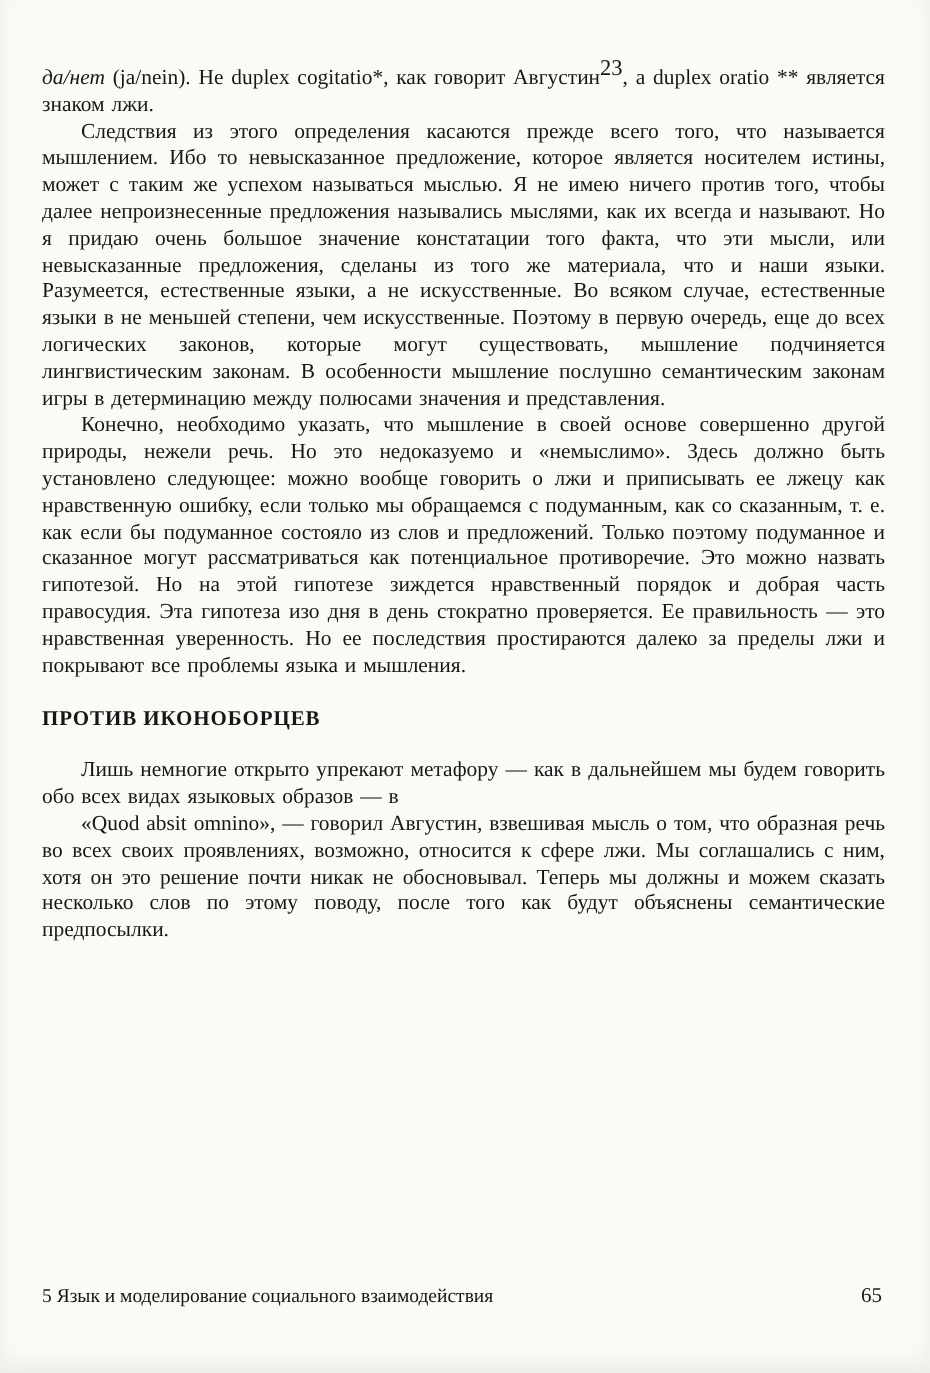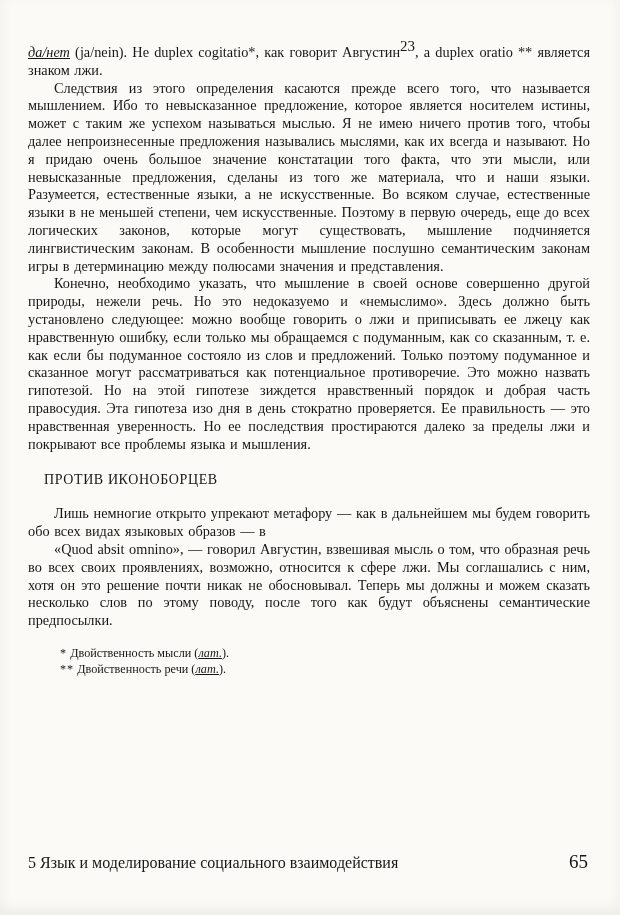--- a/index.html
+++ b/index.html
@@ -21,23 +21,23 @@
   .text-block p {
     text-align: justify;
     font-size: 14.3px;
     line-height: 17.8px;
     text-indent: 26px;
     word-spacing: 1px;
   }
   .text-block p.noindent { text-indent: 0; }
   h2.section-heading {
     font-size: 14px;
-    font-weight: normal;
+    font-weight: bold;
     letter-spacing: 0.6px;
-    margin: 19px 0 17px 16px;
+    margin: 19px 0 17px 0;
   }
   sup.fn-ref {
     font-size: 15px;
     vertical-align: super;
     line-height: 0;
   }
   .footnotes {
     margin-top: 16px;
   }
   .footnotes p.footnote {
@@ -49,45 +49,41 @@
   .fn-marker { letter-spacing: 1px; }
   .page-footer {
     position: absolute;
     left: 28px;
     right: 32px;
     bottom: 42px;
     display: flex;
     justify-content: space-between;
     align-items: baseline;
   }
-  .sig { font-size: 16px; }
-  .pagenum { font-size: 19px; margin-top: 19px; }
-  i { font-style: italic; text-decoration: underline; }
+  .sig { font-size: 13px; }
+  .pagenum { font-size: 14px; margin-top: 19px; }
+  i { font-style: italic; }
 </style>
 </head>
 <body>
 
 <div class="scan">
   <div class="text-block">
 
     <p class="noindent"><i>да/нет</i><span> (ja/nein). Не duplex cogitatio*, как говорит Августин</span><sup class="fn-ref">23</sup><span>, а duplex oratio ** является знаком лжи.</span></p>
 
     <p>Следствия из этого определения касаются прежде всего того, что называется мышлением. Ибо то невысказанное предложение, которое является носителем истины, может с таким же успехом называться мыслью. Я не имею ничего против того, чтобы далее непроизнесенные предложения назывались мыслями, как их всегда и называют. Но я придаю очень большое значение констатации того факта, что эти мысли, или невысказанные предложения, сделаны из того же материала, что и наши языки. Разумеется, естественные языки, а не искусственные. Во всяком случае, естественные языки в не меньшей степени, чем искусственные. Поэтому в первую очередь, еще до всех логических законов, которые могут существовать, мышление подчиняется лингвистическим законам. В особенности мышление послушно семантическим законам игры в детерминацию между полюсами значения и представления.</p>
 
     <p>Конечно, необходимо указать, что мышление в своей основе совершенно другой природы, нежели речь. Но это недоказуемо и «немыслимо». Здесь должно быть установлено следующее: можно вообще говорить о лжи и приписывать ее лжецу как нравственную ошибку, если только мы обращаемся с подуманным, как со сказанным, т. е. как если бы подуманное состояло из слов и предложений. Только поэтому подуманное и сказанное могут рассматриваться как потенциальное противоречие. Это можно назвать гипотезой. Но на этой гипотезе зиждется нравственный порядок и добрая часть правосудия. Эта гипотеза изо дня в день стократно проверяется. Ее правильность — это нравственная уверенность. Но ее последствия простираются далеко за пределы лжи и покрывают все проблемы языка и мышления.</p>
 
     <h2 class="section-heading">ПРОТИВ ИКОНОБОРЦЕВ</h2>
 
     <p>Лишь немногие открыто упрекают метафору — как в дальнейшем мы будем говорить обо всех видах языковых образов — в</p>
 
     <p>«Quod absit omnino», — говорил Августин, взвешивая мысль о том, что образная речь во всех своих проявлениях, возможно, относится к сфере лжи. Мы соглашались с ним, хотя он это решение почти никак не обосновывал. Теперь мы должны и можем сказать несколько слов по этому поводу, после того как будут объяснены семантические предпосылки.</p>
   </div>
 
-  <div class="footnotes">
-    <p class="footnote"><span class="fn-marker">*</span> <span>Двойственность мысли (</span><i>лат.</i><span>).</span></p>
-    <p class="footnote"><span class="fn-marker">**</span> <span>Двойственность речи (</span><i>лат.</i><span>).</span></p>
-  </div>
 
   <div class="page-footer">
     <span class="sig">5  Язык и моделирование социального взаимодействия</span>
     <span class="pagenum">65</span>
   </div>
 </div>
 
 </body></html>

